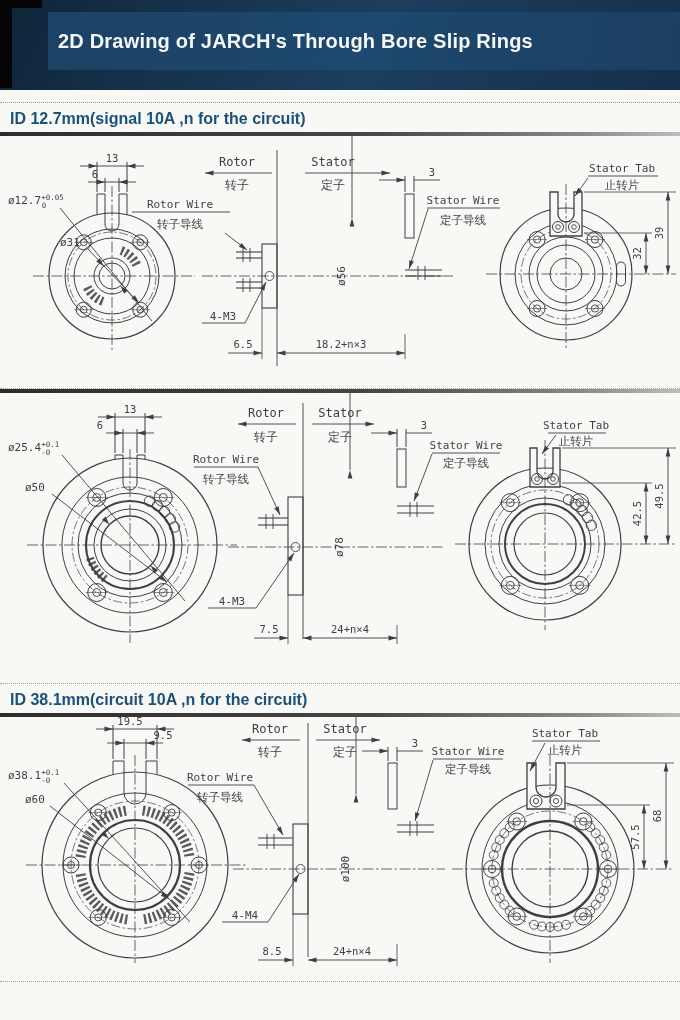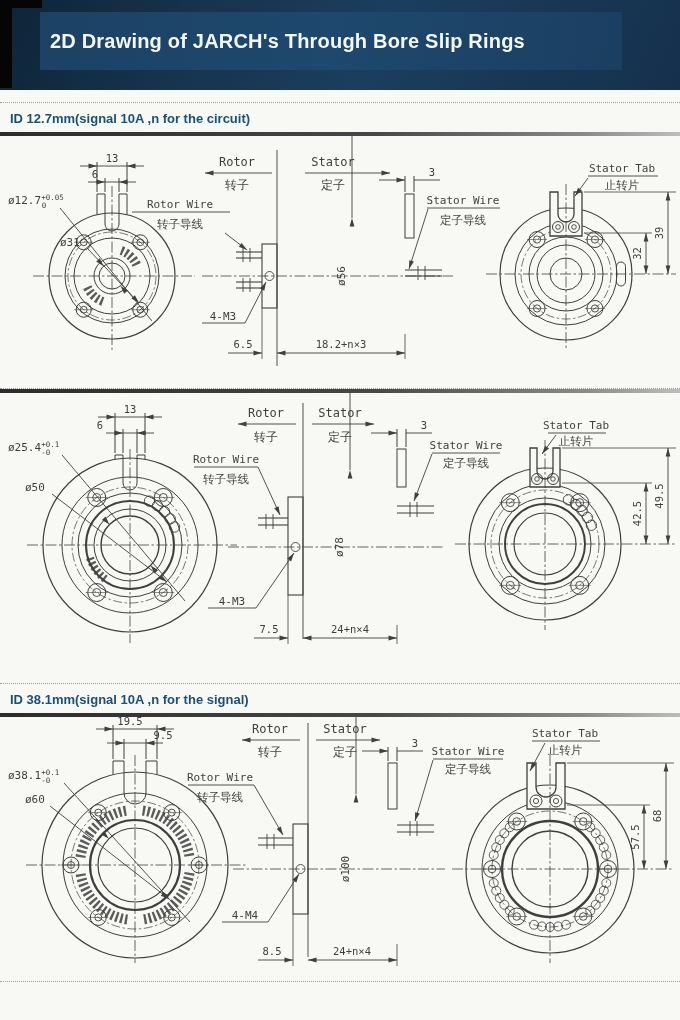--- a/index.html
+++ b/index.html
@@ -1,23 +1,23 @@
 <!DOCTYPE html>
 <html><head>
 <meta charset="utf-8">
 <style>
   html,body{margin:0;padding:0;background:#f6f6f3;font-family:"Liberation Sans",sans-serif;}
   .page{width:680px;min-height:1020px;margin:0 auto;background:#f8f8f5;overflow:hidden;}
   .banner{position:relative;height:90px;background:linear-gradient(115deg,#0e2438 0%,#17344f 30%,#1b3e5e 55%,#15304c 100%);}
   .banner-corner{position:absolute;left:0;top:0;width:12px;height:88px;background:#050505;}
   .banner-corner-top{position:absolute;left:0;top:0;width:42px;height:8px;background:#050505;}
-  .banner-box{position:absolute;left:40px;top:12px;width:582px;height:58px;background:linear-gradient(100deg,#1c4265 0%,#1e486e 50%,#1b3f61 100%);display:flex;align-items:center;}
+  .banner-box{position:absolute;left:48px;top:12px;width:633px;height:58px;background:linear-gradient(100deg,#1c4265 0%,#1e486e 50%,#1b3f61 100%);display:flex;align-items:center;}
   .banner-title{color:#f4f7fa;font-size:20px;font-weight:bold;padding-left:10px;letter-spacing:.2px;}
   .dotted{border-top:1px dotted #9d9d9d;height:0;margin-top:12px;}
-  .sec-h{margin:5px 0 3px 0;padding-left:10px;font-size:13px;line-height:21px;font-weight:bold;color:#19517d;}
+  .sec-h{margin:5px 0 3px 0;padding-left:10px;font-size:16px;line-height:21px;font-weight:bold;color:#19517d;}
   .sec-bar{height:4px;background:linear-gradient(90deg,#2c2c2c 0%,#474747 55%,#8a8a8a 86%,#bdbdbd 100%);}
   svg{display:block;background:transparent;}
   .bottom-pad{height:6px;}
 </style>
 </head>
 <body>
 
 <div class="page">
   <div class="banner">
     <div class="banner-corner"></div>
@@ -348,21 +348,21 @@
             <text x="466" y="56" font-size="11" text-anchor="middle" fill="#3f3f3f" font-family="'DejaVu Sans Mono','Liberation Mono',monospace">Stator Wire</text>
             <line x1="432" y1="60" x2="500" y2="60" stroke="#3f3f3f" stroke-width="0.9"></line>
             <text x="466" y="74" font-size="11.5" text-anchor="middle" fill="#3f3f3f" font-family="'DejaVu Sans',sans-serif">定子导线</text>
             <line x1="432" y1="61" x2="414" y2="108" stroke="#3f3f3f" stroke-width="0.9"></line>
             <polygon fill="#3f3f3f" points="414,108 419.3,100.9 414.8,99.2"></polygon>
           </g>
         </svg>
       </section>
       <section>
         <div class="dotted"></div>
-        <h2 class="sec-h">ID 38.1mm(signal 10A ,n for the signal)</h2>
+        <h2 class="sec-h">ID 38.1mm(circuit 10A ,n for the circuit)</h2>
         <div class="sec-bar"></div>
         <svg width="680" height="252" viewBox="0 0 680 252">
           <g>
             <line x1="26" y1="148" x2="248" y2="148" stroke="#3f3f3f" stroke-width="0.8" stroke-dasharray="11 2.5 2.5 2.5"></line>
             <line x1="135" y1="38" x2="135" y2="246" stroke="#3f3f3f" stroke-width="0.8" stroke-dasharray="11 2.5 2.5 2.5"></line>
             <circle cx="135" cy="148" r="93" fill="none" stroke="#3f3f3f" stroke-width="1.2"></circle>
             <circle cx="135" cy="148" r="72" fill="none" stroke="#3f3f3f" stroke-width="1"></circle>
             <circle cx="135" cy="148" r="45" fill="none" stroke="#3f3f3f" stroke-width="2.2"></circle>
             <circle cx="135" cy="148" r="37" fill="none" stroke="#3f3f3f" stroke-width="1.2"></circle>
             <circle cx="135" cy="148" r="64" fill="none" stroke="#3f3f3f" stroke-width="0.7" stroke-dasharray="9 2.5 2.5 2.5"></circle>

